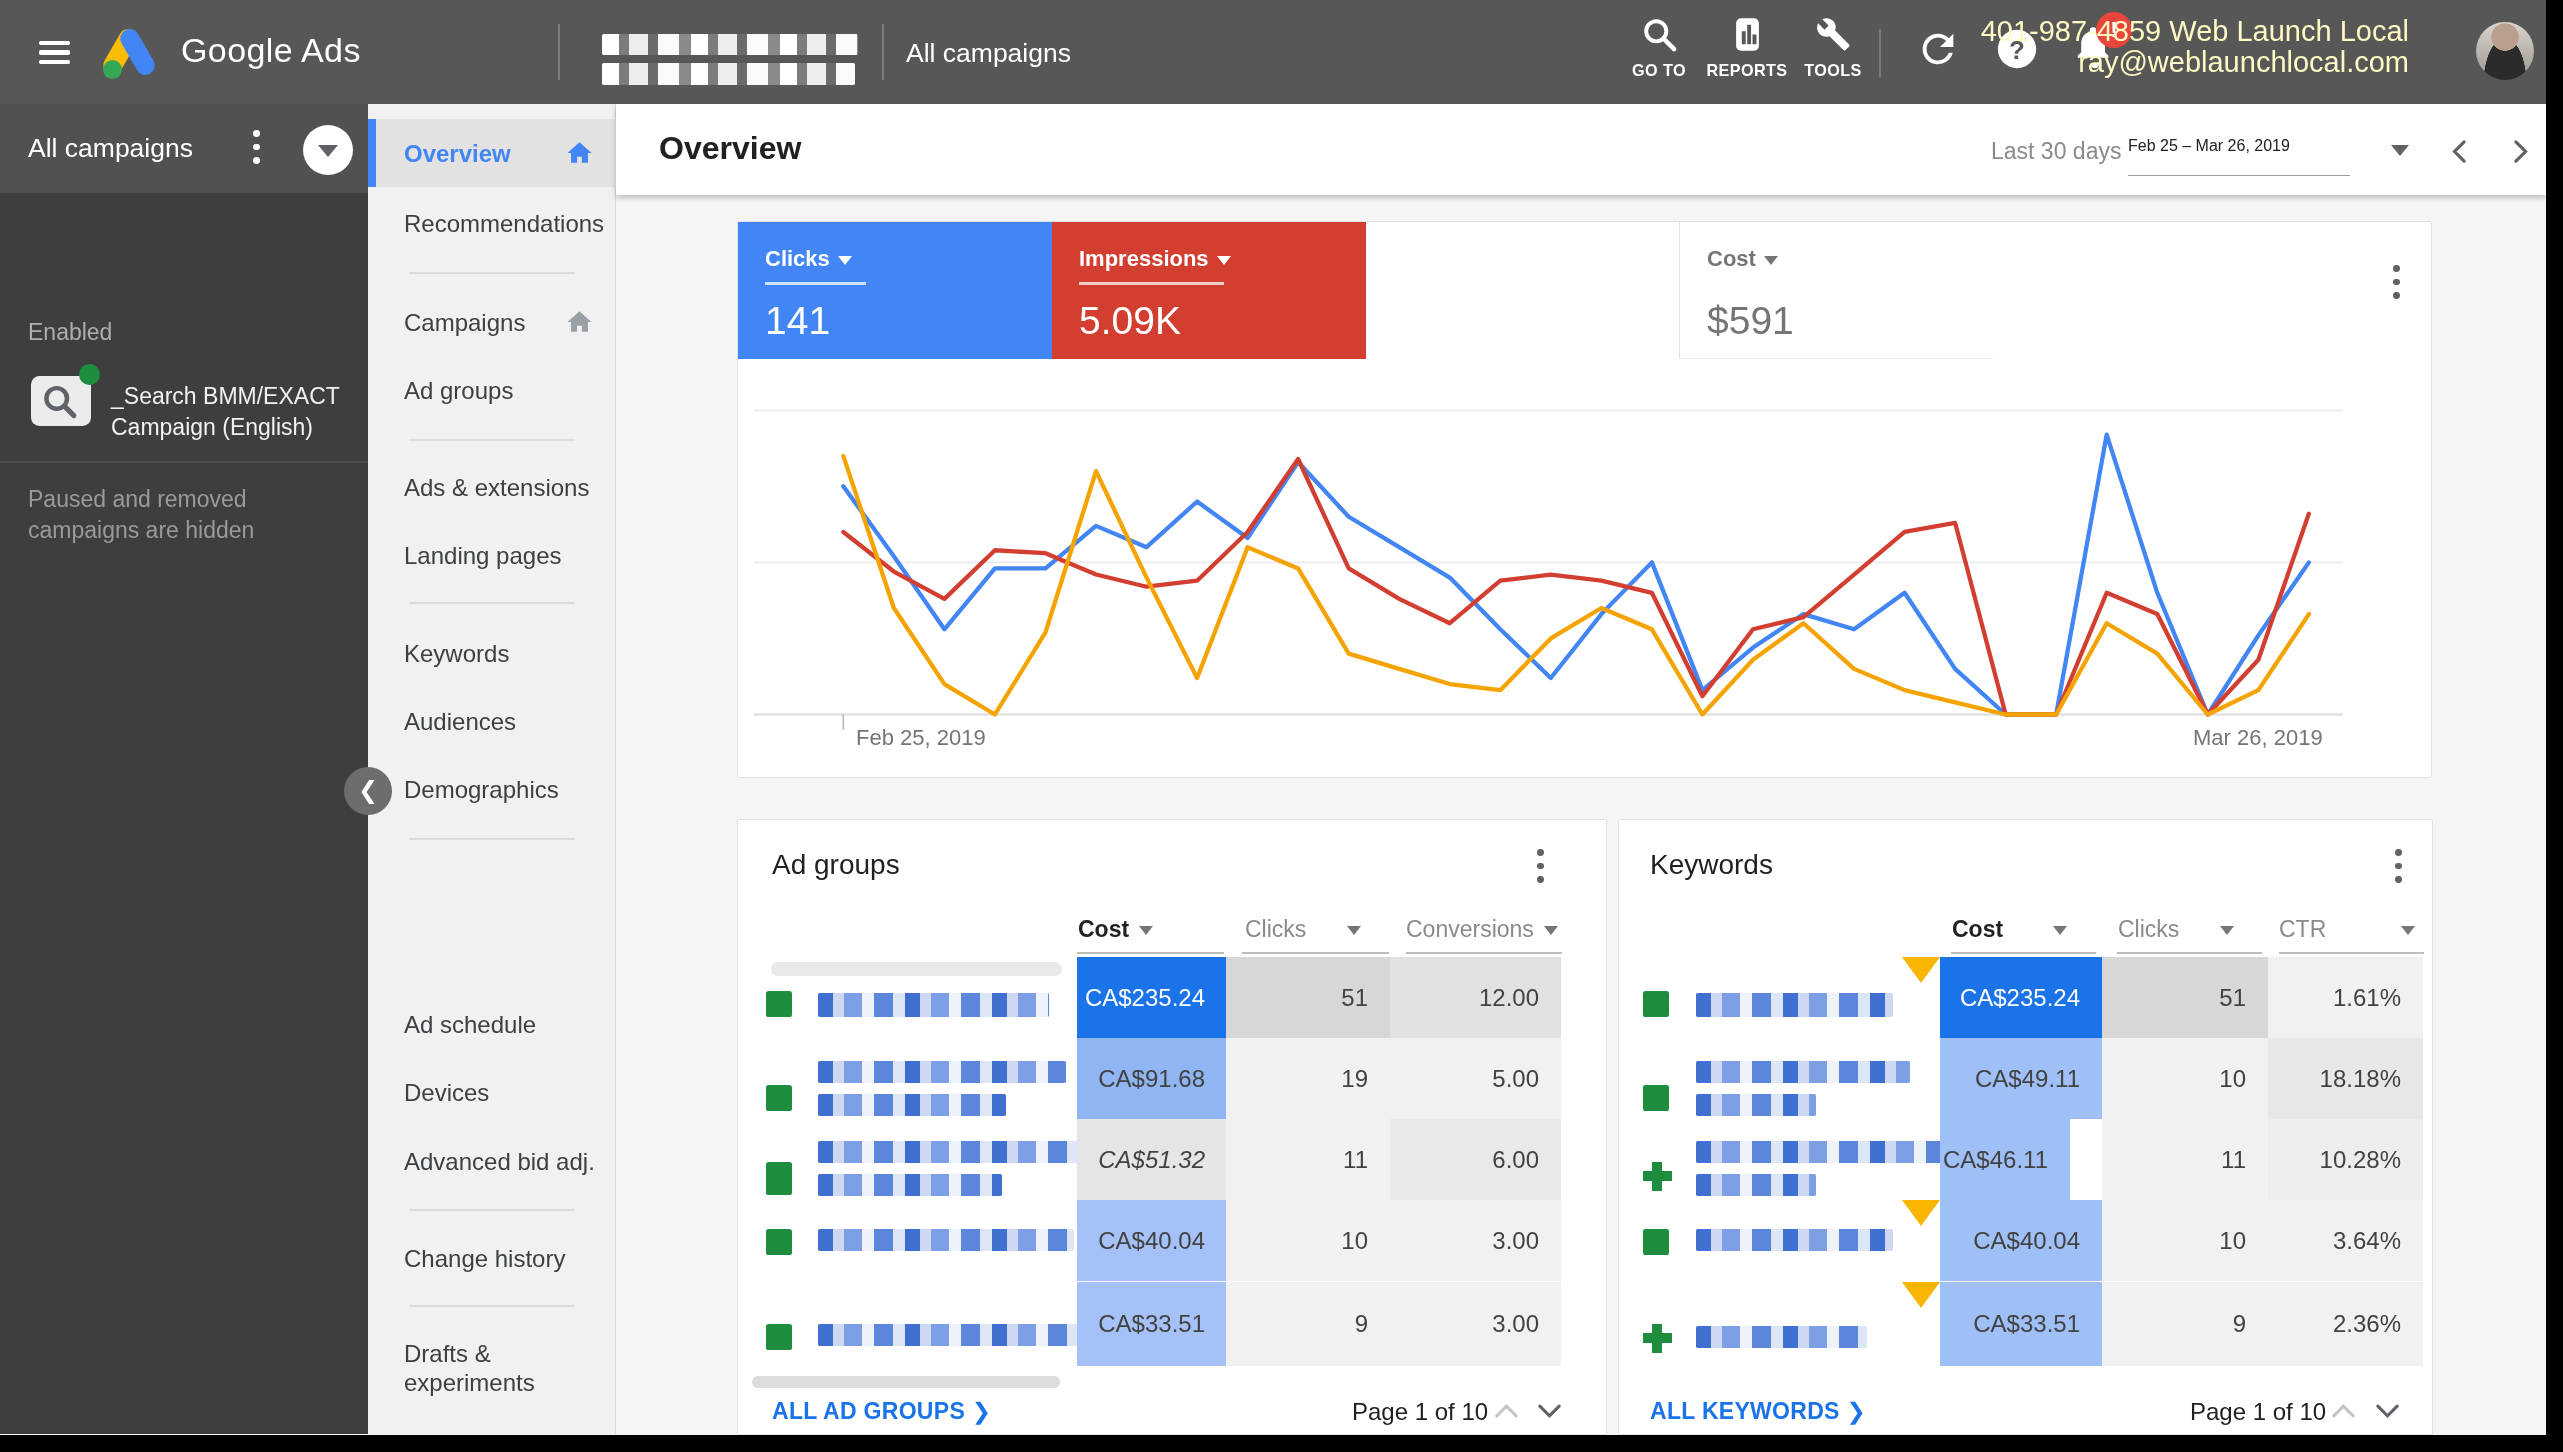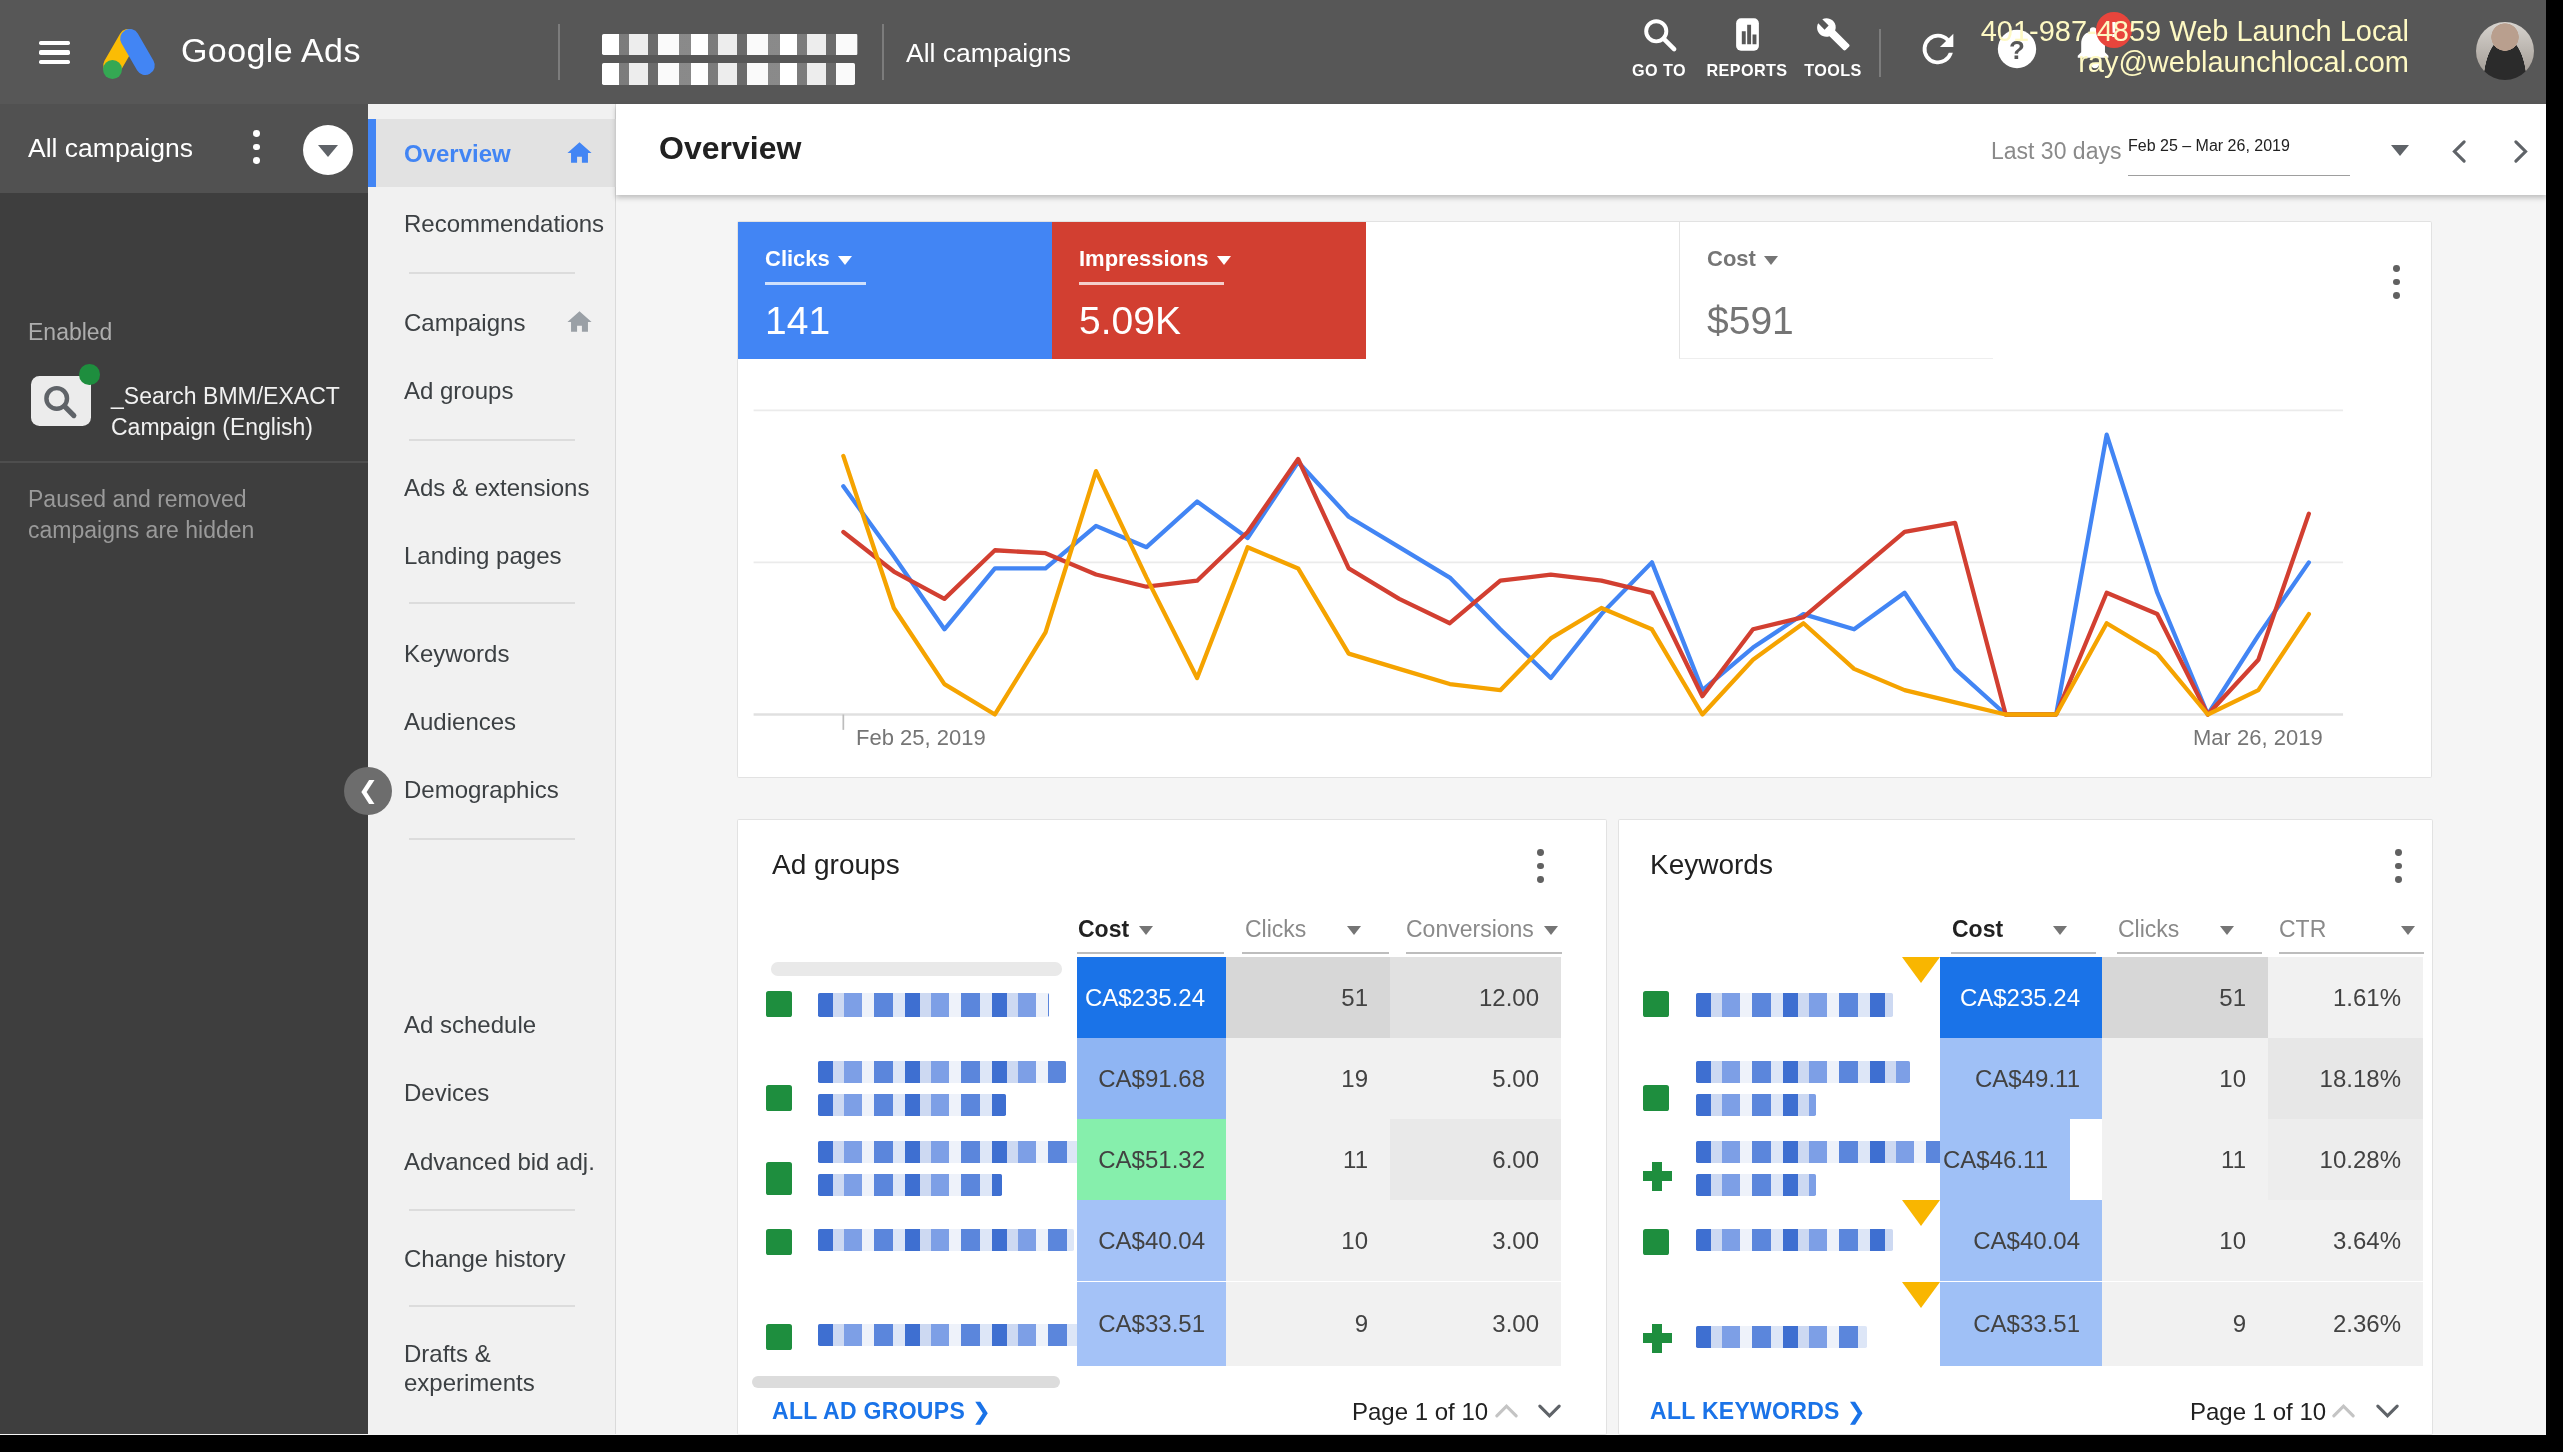--- a/index.html
+++ b/index.html
@@ -349,21 +349,21 @@
         </div>
       <div class="cell" style="left:652px;top:218px;width:171px;height:81px;background:#f1f1f1;">
           <span>5.00</span>
         </div>
     </div>
 
     <div>
       <div class="g-ic" style="left:28px;top:342px;height:32.5px;"></div>
       <div class="px-bar px-blue abs" style="left:80px;top:321px;width:291px;height:22px;"></div>
       <div class="px-bar px-blue abs" style="left:80px;top:354px;width:184px;height:22px;"></div>
-      <div class="cell" style="left:339px;top:299px;width:150px;height:81px;background:#86efac;">
+      <div class="cell" style="left:339px;top:299px;width:150px;height:81px;background:#e5e5e5;font-style:italic;">
           <span>CA$51.32</span>
         </div>
       <div class="cell" style="left:488px;top:299px;width:164px;height:81px;background:#f1f1f1;">
           <span>11</span>
         </div>
       <div class="cell" style="left:652px;top:299px;width:171px;height:81px;background:#e9e9e9;">
           <span>6.00</span>
         </div>
     </div>
 

